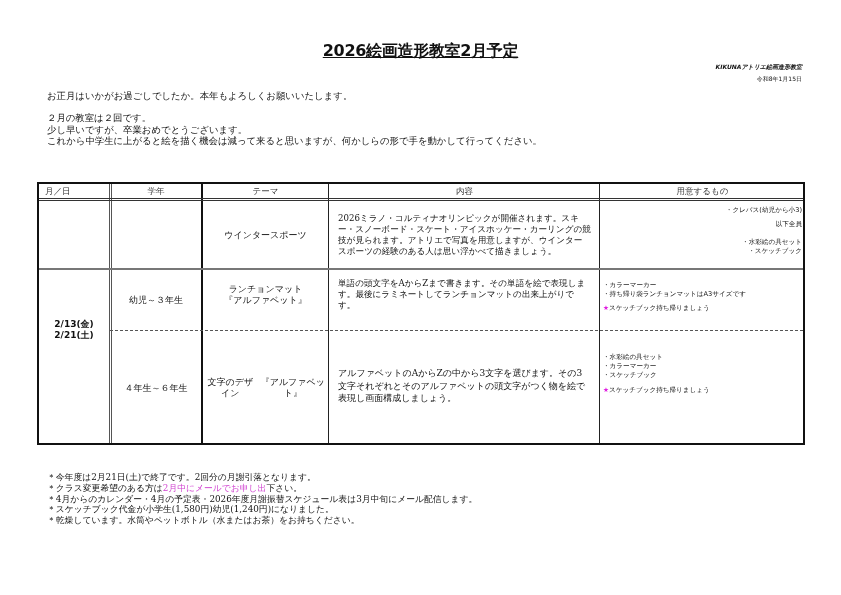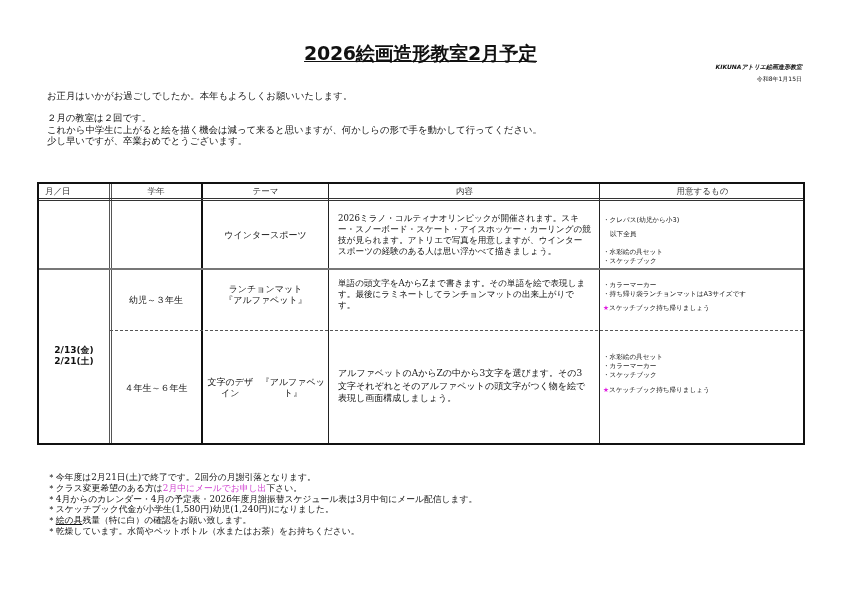--- a/index.html
+++ b/index.html
@@ -1,20 +1,20 @@
 <!DOCTYPE html>
 <html><head>
 <meta charset="utf-8">
 <style>
   html, body { margin:0; padding:0; background:#ffffff; }
   body { width:841px; height:595px; position:relative; overflow:hidden;
          font-family:"DejaVu Serif","Liberation Serif",serif; color:#111; }
   .title { position:absolute; left:0; width:841px; top:41px; text-align:center;
            font-family:"DejaVu Sans","Liberation Sans",sans-serif; font-weight:bold;
-           font-size:19px; text-decoration:underline; letter-spacing:-0.3px; }
+           font-size:16px; text-decoration:underline; letter-spacing:-0.3px; }
   .org { position:absolute; right:39px; top:63px; font-family:"DejaVu Sans","Liberation Sans",sans-serif;
          font-size:6px; font-style:italic; font-weight:bold; text-align:right; }
   .date { position:absolute; right:39px; top:75px; font-family:"DejaVu Sans","Liberation Sans",sans-serif;
           font-size:6px; text-align:right; }
   .intro { position:absolute; left:47px; top:90px; font-size:9.4px; line-height:11.4px; }
   .intro p { margin:0; white-space:nowrap; }
   .gap { height:11px; }
 
   .tbl { position:absolute; left:37px; top:182px; width:768px; height:263px;
          border:2px solid #111; box-sizing:border-box; }
@@ -40,22 +40,22 @@
 <body>
 
 <div class="title">2026絵画造形教室2月予定</div>
 <div class="org">KIKUNAアトリエ絵画造形教室</div>
 <div class="date">令和8年1月15日</div>
 
 <div class="intro">
   <p>お正月はいかがお過ごしでしたか。本年もよろしくお願いいたします。</p>
   <div class="gap"></div>
   <p>２月の教室は２回です。</p>
+  <p>少し早いですが、卒業おめでとうございます。</p>
   <p>これから中学生に上がると絵を描く機会は減って来ると思いますが、何かしらの形で手を動かして行ってください。</p>
-  <p>少し早いですが、卒業おめでとうございます。</p>
 </div>
 
 <div class="tbl">
 
   <div class="vl dbl" style="left:70px;"></div>
   <div class="vl" style="left:162px;border-left:2px solid #111;"></div>
   <div class="vl" style="left:289px;border-left:1.5px solid #222;"></div>
   <div class="vl" style="left:560px;"></div>
 
   <div class="hl" style="top:14px;border-top:3px double #333;"></div>
@@ -63,30 +63,30 @@
   <div class="hl" style="top:146px;left:71px;border-top:1px dashed #555;"></div>
 
   <div class="cell hdr" style="left:0;top:0;width:70px;height:15px;justify-content:flex-start;padding-left:6px;">月／日</div>
   <div class="cell hdr" style="left:72px;top:0;width:90px;height:15px;">学年</div>
   <div class="cell hdr" style="left:164px;top:0;width:125px;height:15px;">テーマ</div>
   <div class="cell hdr" style="left:291px;top:0;width:269px;height:15px;">内容</div>
   <div class="cell hdr" style="left:561px;top:0;width:205px;height:15px;">用意するもの</div>
 
   <div class="cell" style="left:164px;top:18px;width:125px;height:66px;">ウインタースポーツ</div>
   <div class="cell content" style="left:291px;top:18px;width:269px;height:66px;">2026ミラノ・コルティナオリンピックが開催されます。スキー・スノーボード・スケート・アイスホッケー・カーリングの競技が見られます。アトリエで写真を用意しますが、ウインタースポーツの経験のある人は思い浮かべて描きましょう。</div>
-  <div class="cell items" style="left:561px;top:18px;width:205px;height:84px;padding-top:14px;">
+  <div class="cell items" style="left:561px;top:18px;width:205px;height:84px;padding-top:4px;text-align:right;">
     <div>・クレパス(幼児から小3)</div>
     <div style="height:5px"></div>
     <div style="padding-left:7px;">以下全員</div>
     <div style="height:9px"></div>
     <div>・水彩絵の具セット</div>
     <div>・スケッチブック</div>
   </div>
 
-  <div class="cell datecell" style="left:0;top:86px;width:70px;height:175px;flex-direction:column;justify-content:flex-start;padding-top:75px;">
+  <div class="cell datecell" style="left:0;top:86px;width:70px;height:175px;flex-direction:column;justify-content:flex-start;padding-top:49px;">
     <span>2/13(金)</span>
     <span>2/21(土)</span>
   </div>
 
   <div class="cell" style="left:72px;top:86px;width:90px;height:60px;">幼児～３年生</div>
   <div class="cell" style="left:164px;top:86px;width:125px;height:50px;flex-direction:column;line-height:11px;text-align:right;">
     <span>ランチョンマット</span>
     <span>『アルファベット』</span>
   </div>
   <div class="cell content" style="left:291px;top:86px;width:269px;height:60px;align-items:flex-start;padding-top:8px;">単語の頭文字をAからZまで書きます。その単語を絵で表現します。最後にラミネートしてランチョンマットの出来上がりです。</div>
@@ -110,15 +110,14 @@
     <div style="height:6px"></div>
     <div><span class="star">★</span><span>スケッチブック持ち帰りましょう</span></div>
   </div>
 </div>
 
 <div class="notes">
   <p>＊今年度は2月21日(土)で終了です。2回分の月謝引落となります。</p>
   <p><span>＊クラス変更希望のある方は</span><span class="pink">2月中にメールでお申し出</span><span>下さい。</span></p>
   <p>＊4月からのカレンダー・4月の予定表・2026年度月謝振替スケジュール表は3月中旬にメール配信します。</p>
   <p>＊スケッチブック代金が小学生(1,580円)幼児(1,240円)になりました。</p>
-  <p><span>＊</span><span class="ul">絵の具</span><span>残量（特に白）の確認をお願い致します。</span></p>
   <p>＊乾燥しています。水筒やペットボトル（水またはお茶）をお持ちください。</p>
 </div>
 
 </body></html>

